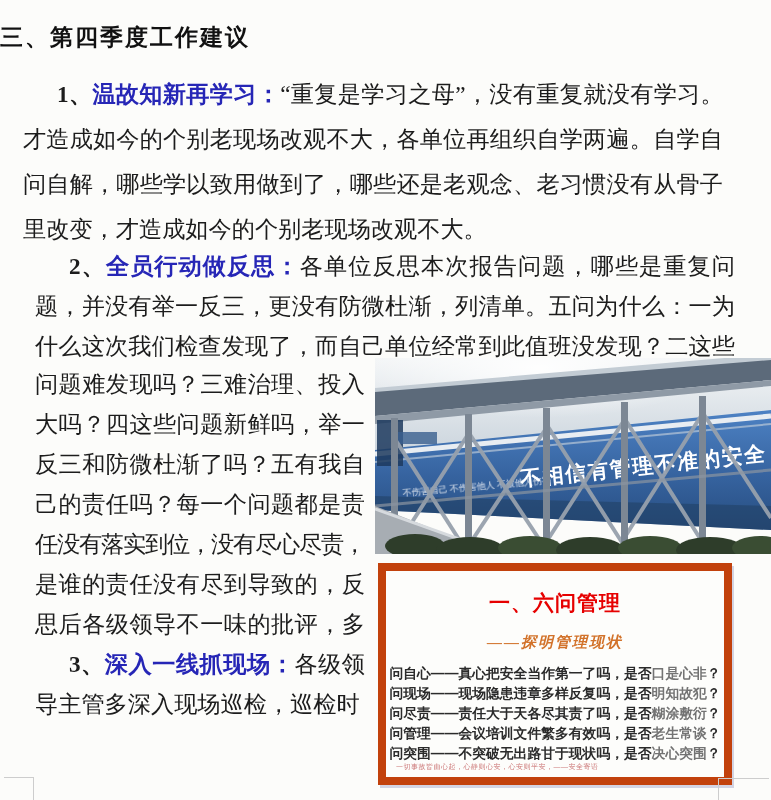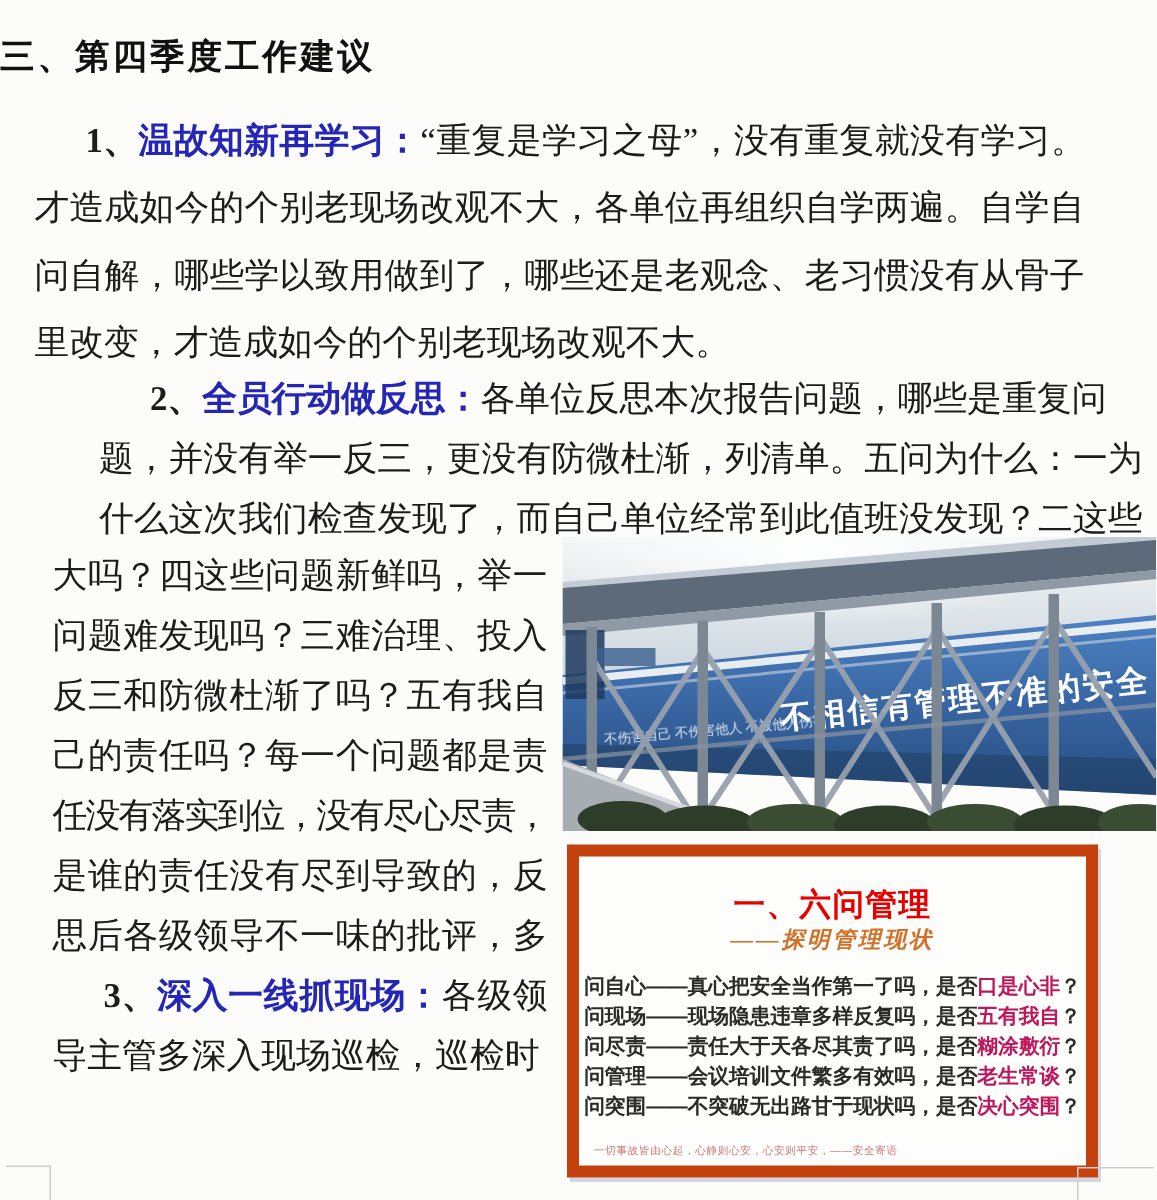--- a/index.html
+++ b/index.html
@@ -11,42 +11,42 @@
     position:absolute;left:0;top:22px;width:771px;text-align:left;
     font-size:23px;font-weight:bold;letter-spacing:2px;color:#111;
   }
   .block{position:absolute;}
   .ln{white-space:nowrap;text-align:justify;}
   .ln.j{text-align:justify;text-align-last:justify;}
   .ln.last{text-align-last:left;}
   .p-full{left:23px;top:72px;width:700px;font-size:23.2px;}
   .p-full .ln{height:45px;line-height:45px;}
   .p-full2{left:35px;top:246px;width:700px;font-size:23.2px;}
-  .p-full2 .ln{height:40px;line-height:40px;margin-left:31px;}
+  .p-full2 .ln{height:40px;line-height:40px;}
   .p-narrow{left:35px;top:364px;width:330px;font-size:23.2px;}
   .p-narrow .ln{height:40px;line-height:40px;}
   .indent{text-indent:34px;}
   .tight{letter-spacing:-0.8px;}
   .tight2{letter-spacing:-1.3px;}
   .num{font-weight:bold;color:#1c1c1c;}
   .lead{font-weight:bold;color:#2626b6;}
   
   .photo{position:absolute;left:375px;top:358px;width:396px;height:196px;}
   
   .sixbox{
     position:absolute;left:378px;top:563px;width:354px;height:222px;
     background:#fdfdfb;border:8px solid #c2410c;box-sizing:border-box;
     box-shadow:2px 3px 0 rgba(70,70,140,.22);
     font-family:"Liberation Sans","DejaVu Sans",sans-serif;
   }
   .sixbox .bx-title{margin-top:18px;text-align:center;font-size:21px;font-weight:bold;color:#e60000;letter-spacing:1px;}
-  .sixbox .bx-sub{margin-top:0;text-align:center;font-size:15px;font-weight:bold;font-style:italic;color:#d2722a;letter-spacing:2px;font-family:"Liberation Serif",serif;}
+  .sixbox .bx-sub{margin-top:16px;text-align:center;font-size:15px;font-weight:bold;font-style:italic;color:#d2722a;letter-spacing:2px;font-family:"Liberation Serif",serif;}
   .bx-rows{width:fit-content;margin:12px auto 0 auto;}
   .bx-row{font-size:13.8px;line-height:20px;font-weight:600;color:#2b2b2b;white-space:nowrap;}
-  .bx-row .hl{color:#be185d;margin-top:38px;}
+  .bx-row .hl{color:#737373;margin-top:38px;}
   .bx-foot{position:absolute;left:10px;bottom:5px;font-size:7px;color:#cc7777;letter-spacing:.5px;white-space:nowrap;}
   
   .mark{position:absolute;border:0 solid #cdcdcd;}
   .mark.bl{left:4px;top:777px;width:29px;height:23px;border-top-width:1px;border-right-width:1px;}
   .mark.br{left:718px;top:778px;width:50px;height:22px;border-top-width:1px;border-left-width:1px;}
 </style>
 </head>
 <body>
 
 <div class="page">
@@ -60,22 +60,22 @@
     <div class="ln last">里改变，才造成如今的个别老现场改观不大。</div>
   </div>
 
   <div class="block p-full2">
     <div class="ln j indent"><span class="num">2、</span><span class="lead">全员行动做反思：</span><span>各单位反思本次报告问题，哪些是重复问</span></div>
     <div class="ln j">题，并没有举一反三，更没有防微杜渐，列清单。五问为什么：一为</div>
     <div class="ln j">什么这次我们检查发现了，而自己单位经常到此值班没发现？二这些</div>
   </div>
 
   <div class="block p-narrow">
+    <div class="ln j">问题难发现吗？三难治理、投入</div>
     <div class="ln j">大吗？四这些问题新鲜吗，举一</div>
-    <div class="ln j">问题难发现吗？三难治理、投入</div>
     <div class="ln j">反三和防微杜渐了吗？五有我自</div>
     <div class="ln j">己的责任吗？每一个问题都是责</div>
     <div class="ln j tight2">任没有落实到位，没有尽心尽责，</div>
     <div class="ln j">是谁的责任没有尽到导致的，反</div>
     <div class="ln j">思后各级领导不一味的批评，多</div>
     <div class="ln j indent"><span class="num">3、</span><span class="lead">深入一线抓现场：</span><span>各级领</span></div>
     <div class="ln last">导主管多深入现场巡检，巡检时</div>
   </div>
 
   <svg class="photo" viewBox="0 0 396 196" aria-hidden="true">
@@ -137,21 +137,21 @@
       <ellipse cx="335" cy="192" rx="34" ry="13"></ellipse>
       <ellipse cx="385" cy="190" rx="28" ry="12" fill="#3a4d33"></ellipse>
     </g>
   </svg>
 
   <div class="sixbox">
     <div class="bx-title">一、六问管理</div>
     <div class="bx-sub">——探明管理现状</div>
     <div class="bx-rows">
       <div class="bx-row"><span>问自心</span><span>——</span><span>真心把安全当作第一了吗，是否</span><span class="hl">口是心非</span><span>？</span></div>
-      <div class="bx-row"><span>问现场</span><span>——</span><span>现场隐患违章多样反复吗，是否</span><span class="hl">五有我自</span><span>？</span></div>
+      <div class="bx-row"><span>问现场</span><span>——</span><span>现场隐患违章多样反复吗，是否</span><span class="hl">明知故犯</span><span>？</span></div>
       <div class="bx-row"><span>问尽责</span><span>——</span><span>责任大于天各尽其责了吗，是否</span><span class="hl">糊涂敷衍</span><span>？</span></div>
       <div class="bx-row"><span>问管理</span><span>——</span><span>会议培训文件繁多有效吗，是否</span><span class="hl">老生常谈</span><span>？</span></div>
       <div class="bx-row"><span>问突围</span><span>——</span><span>不突破无出路甘于现状吗，是否</span><span class="hl">决心突围</span><span>？</span></div>
     </div>
     <div class="bx-foot">一切事故皆由心起，心静则心安，心安则平安，——安全寄语</div>
   </div>
 
   <div class="mark bl"></div>
   <div class="mark br"></div>
 

